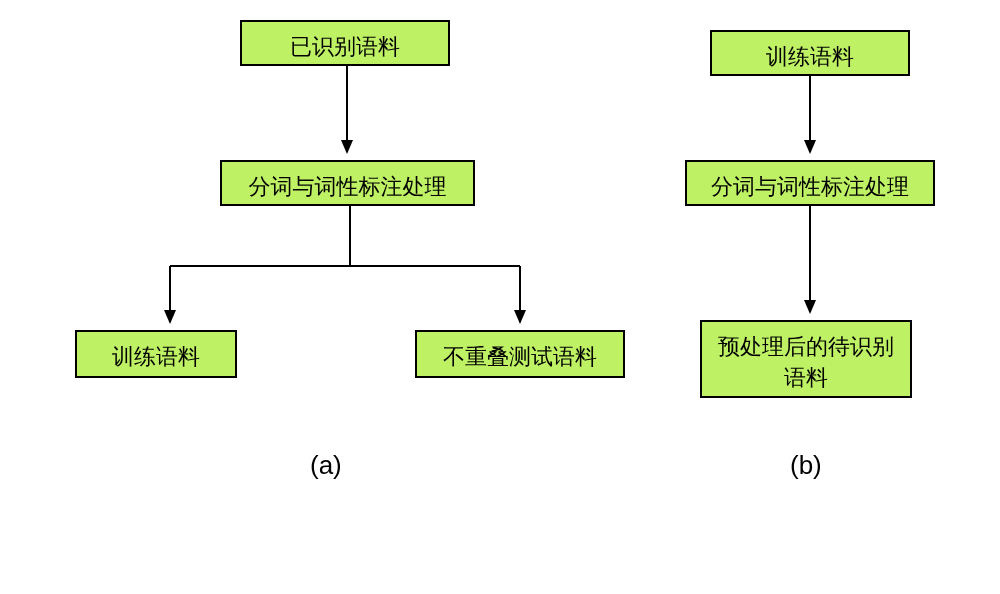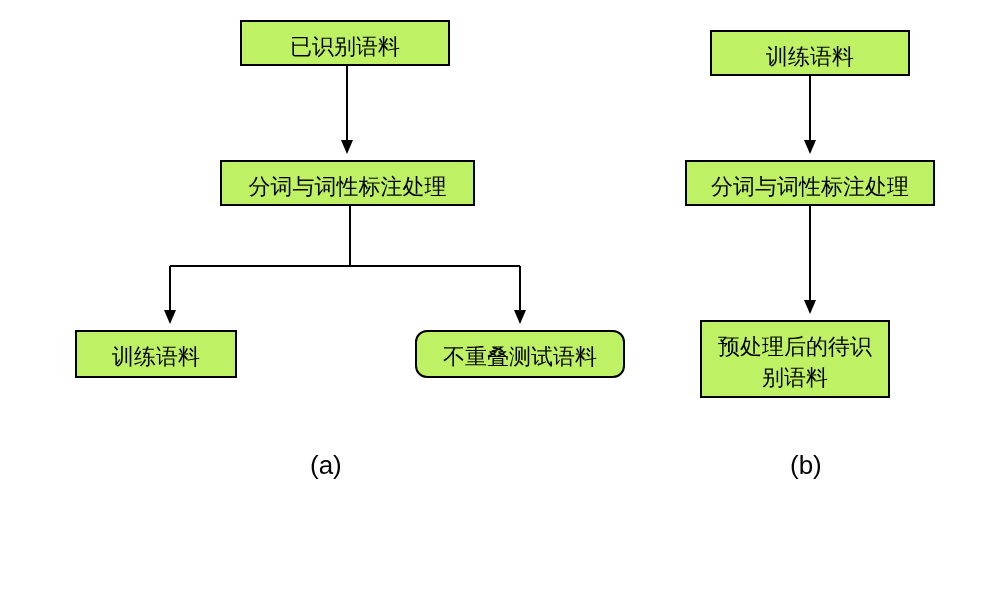--- a/index.html
+++ b/index.html
@@ -28,24 +28,24 @@
       border: 2px solid #000;
       padding: 10px 6px;
       text-align: center;
       font-size: 22px;
       line-height: 1.4;
       position: absolute;
     }
     .box-a1 { left: 170px; top: 0; width: 210px; height: 46px; }
     .box-a2 { left: 150px; top: 140px; width: 255px; height: 46px; }
     .box-a3 { left: 5px; top: 310px; width: 162px; height: 48px; text-align: center; }
-    .box-a4 { left: 345px; top: 310px; width: 210px; height: 48px; border-radius: 12px; }
+    .box-a4 { left: 345px; top: 310px; width: 210px; height: 48px; }
     .box-b1 { left: 30px; top: 0; width: 200px; height: 46px; }
     .box-b2 { left: 5px; top: 130px; width: 250px; height: 46px; }
-    .box-b3 { left: 20px; top: 290px; width: 190px; height: 78px; }
+    .box-b3 { left: 20px; top: 290px; width: 212px; height: 78px; }
     .label {
       position: absolute;
       font-size: 26px;
       text-align: center;
     }
     .label-a { left: 310px; top: 450px; }
     .label-b { left: 790px; top: 450px; }
     svg.arrow {
       position: absolute;
       overflow: visible;

